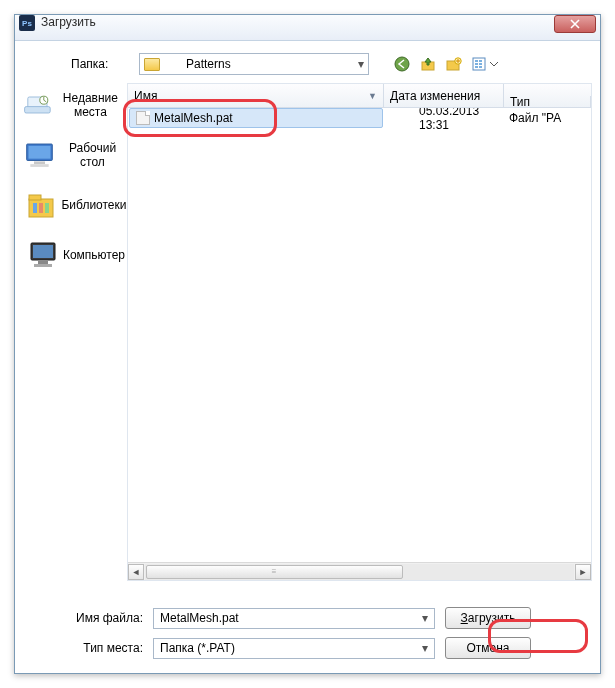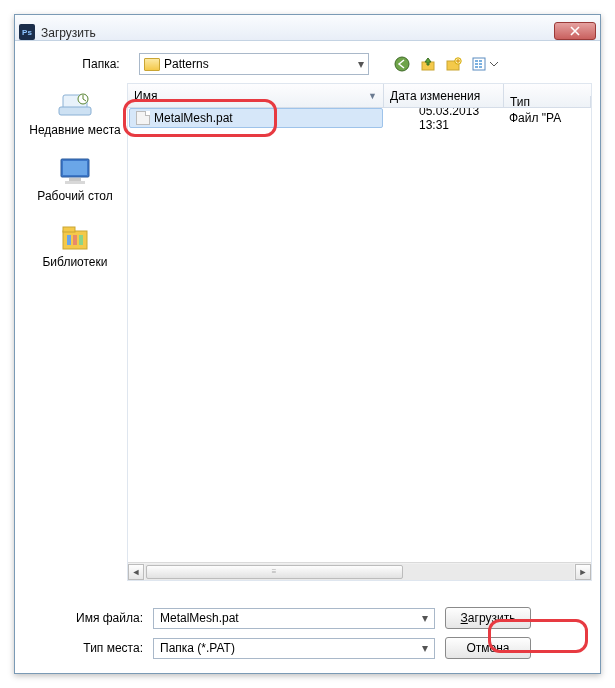--- a/index.html
+++ b/index.html
@@ -1,33 +1,33 @@
 <!DOCTYPE html>
 <html><head>
 <meta charset="utf-8">
 <style>
 * { box-sizing: border-box; margin: 0; padding: 0; font-family: 'Segoe UI', Tahoma, sans-serif; font-size: 12px; }
 body { background: #fff; width: 615px; height: 688px; position: relative; }
 .outer { position: absolute; left: 14px; top: 14px; width: 587px; height: 660px; border: 1px solid #7a9ab5; box-shadow: 0 2px 6px rgba(0,0,0,0.25); }
-.titlebar { height: 26px; background: linear-gradient(#fafcfe, #e8eef7); display: flex; align-items: flex-end; padding: 0 4px; border-bottom: 1px solid #c4d3e3; }
+.titlebar { height: 26px; background: linear-gradient(#fafcfe, #e8eef7); display: flex; align-items: flex-start; padding: 0 4px; border-bottom: 1px solid #c4d3e3; }
 .psicon { width: 16px; height: 16px; background: #1a2d4a; border-radius: 2px; color: #8fc5ff; font-size: 8px; display: flex; align-items: center; justify-content: center; font-weight: bold; margin-right: 6px; }
 .title { flex: 1; color: #2a2a2a; }
 .closebtn { width: 42px; height: 18px; background: linear-gradient(#e5a1a0, #c9605e); border: 1px solid #9a3a38; border-radius: 3px; display: flex; align-items: center; justify-content: center; color: #fff; }
 .closebtn svg { width: 10px; height: 10px; }
 .body { height: calc(100% - 26px); background: #fff; padding: 10px 8px 8px 8px; display: flex; flex-direction: column; }
 .toprow { display: flex; align-items: center; height: 26px; margin-bottom: 6px; padding-left: 48px; }
-.toprow .lbl { width: 68px; text-align: center; padding-right: 8px; }
-.folderdrop { width: 230px; height: 22px; border: 1px solid #a9b8c9; background: #fff; display: flex; align-items: center; padding: 0 4px; }
+.toprow .lbl { width: 68px; text-align: left; padding-right: 8px; }
+.folderdrop { width: 230px; height: 22px; border: 1px solid #a9b8c9; background: #fff; display: flex; align-items: center; padding: 0 4px; gap: 22px; }
 .folderdrop .fi { width: 16px; height: 13px; background: linear-gradient(#fce9a2, #f4c94a); border: 1px solid #c9a533; border-radius: 1px; margin-right: 4px; }
 .folderdrop .dd { margin-left: auto; color: #555; }
 .toolbtns { display: flex; gap: 4px; margin-left: 22px; }
 .tbtn { width: 22px; height: 22px; display: flex; align-items: center; justify-content: center; border-radius: 2px; }
 .main { flex: 1; display: flex; min-height: 0; }
 .sidebar { width: 104px; display: flex; flex-direction: column; align-items: center; padding-top: 6px; gap: 18px; }
-.place { display: flex; flex-direction: column; align-items: center; gap: 2px; text-align: center; cursor: default; }
+.place { display: flex; flex-direction: row; align-items: center; gap: 2px; text-align: center; cursor: default; }
 .place .ic { width: 36px; height: 32px; }
 .filepane { flex: 1; display: flex; flex-direction: column; border: 1px solid #dfe6ef; background: #fff; justify-content: space-between; }
 .cols { height: 24px; background: linear-gradient(#fdfdfe, #eef2f7); display: flex; border-bottom: 1px solid #d5dde8; }
 .col { border-right: 1px solid #d5dde8; display: flex; align-items: center; padding: 0 6px; }
 .col .sort { margin-left: auto; color: #6a7a90; font-size: 9px; }
 .files { flex: 1; overflow: hidden; }
 .filerow { height: 20px; display: flex; align-items: center; }
 .filerow.sel .cell0 { background: #d6e7f9; border: 1px solid #9ec3ea; border-radius: 2px; }
 .cell { padding: 0 6px; display: flex; align-items: center; height: 100%; }
 .fileic { width: 14px; height: 14px; background: #f4f4f4; border: 1px solid #bbb; margin-right: 4px; position: relative; }
@@ -124,20 +124,29 @@
         <div class="place">
           <svg class="ic" viewBox="0 0 36 32">
               <rect x="6" y="10" width="24" height="18" fill="#f4c94a" stroke="#c9a533"></rect>
               <rect x="6" y="6" width="12" height="5" fill="#f4c94a" stroke="#c9a533"></rect>
               <rect x="10" y="14" width="4" height="10" fill="#6aa6e8"></rect>
               <rect x="16" y="14" width="4" height="10" fill="#e88a6a"></rect>
               <rect x="22" y="14" width="4" height="10" fill="#8ad48a"></rect>
             </svg>
           <span>Библиотеки</span>
         </div>
+        <div class="place">
+          <svg class="ic" viewBox="0 0 36 32">
+              <rect x="6" y="4" width="24" height="17" rx="1" fill="#3a3a3a" stroke="#1a1a1a"></rect>
+              <rect x="8" y="6" width="20" height="13" fill="#5a8bc0"></rect>
+              <rect x="13" y="22" width="10" height="3" fill="#888"></rect>
+              <rect x="9" y="25" width="18" height="3" fill="#aaa"></rect>
+            </svg>
+          <span>Компьютер</span>
+        </div>
       </div>
 
       <div class="filepane">
         <div class="cols">
           <div class="col" style="width:256px;">
             <span>Имя</span>
             <span class="sort">▼</span>
           </div>
           <div class="col" style="width:120px;">
               <span>Дата изменения</span>

